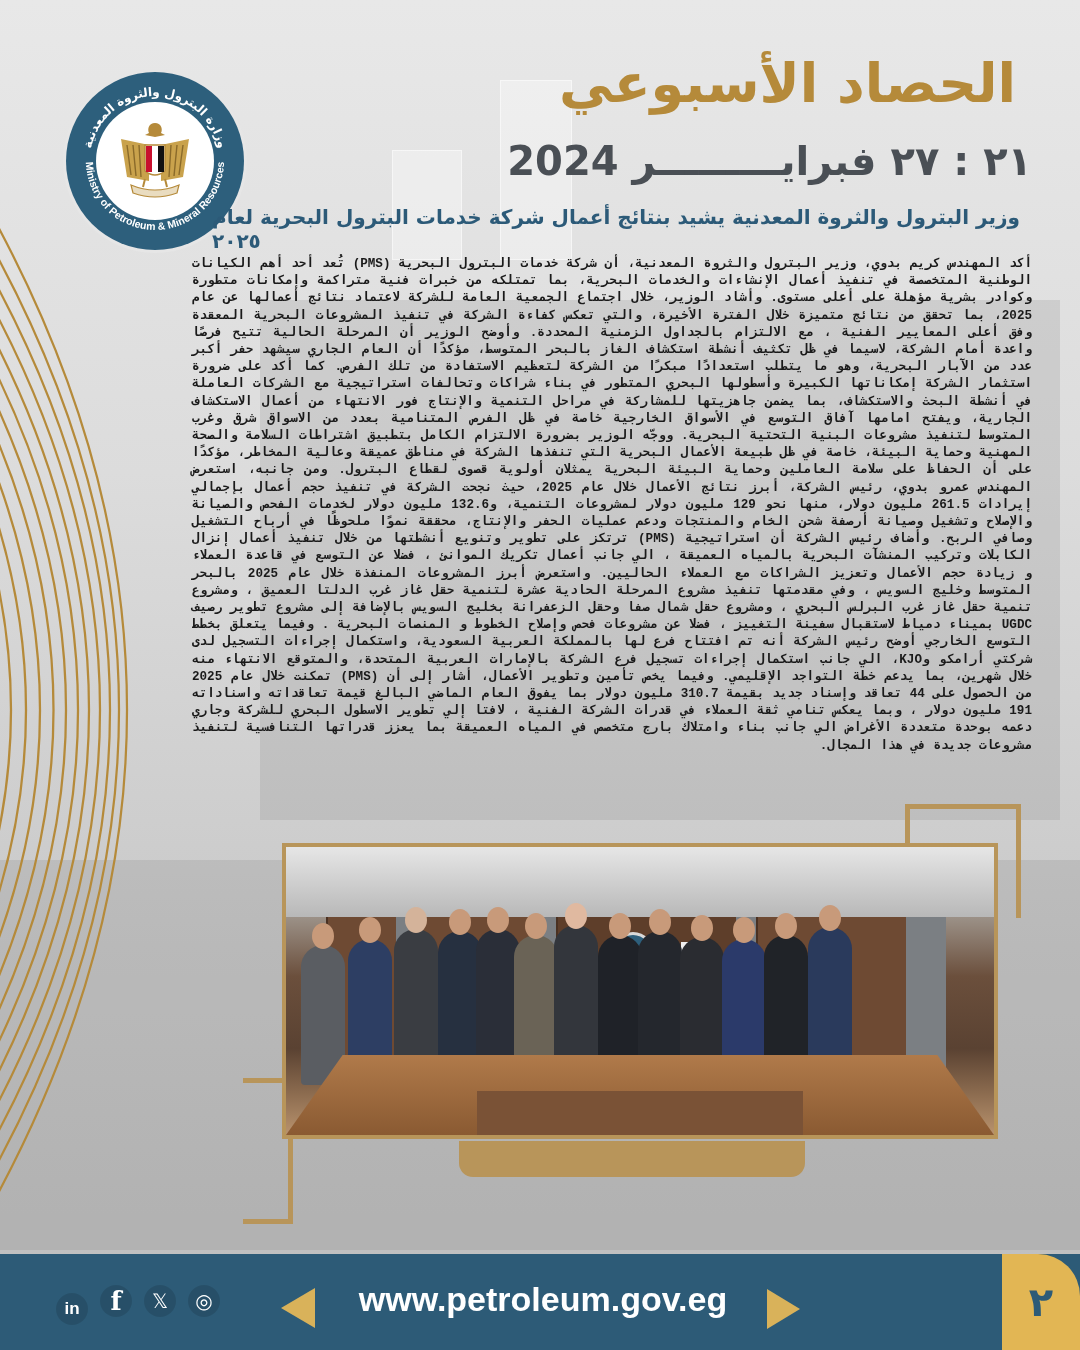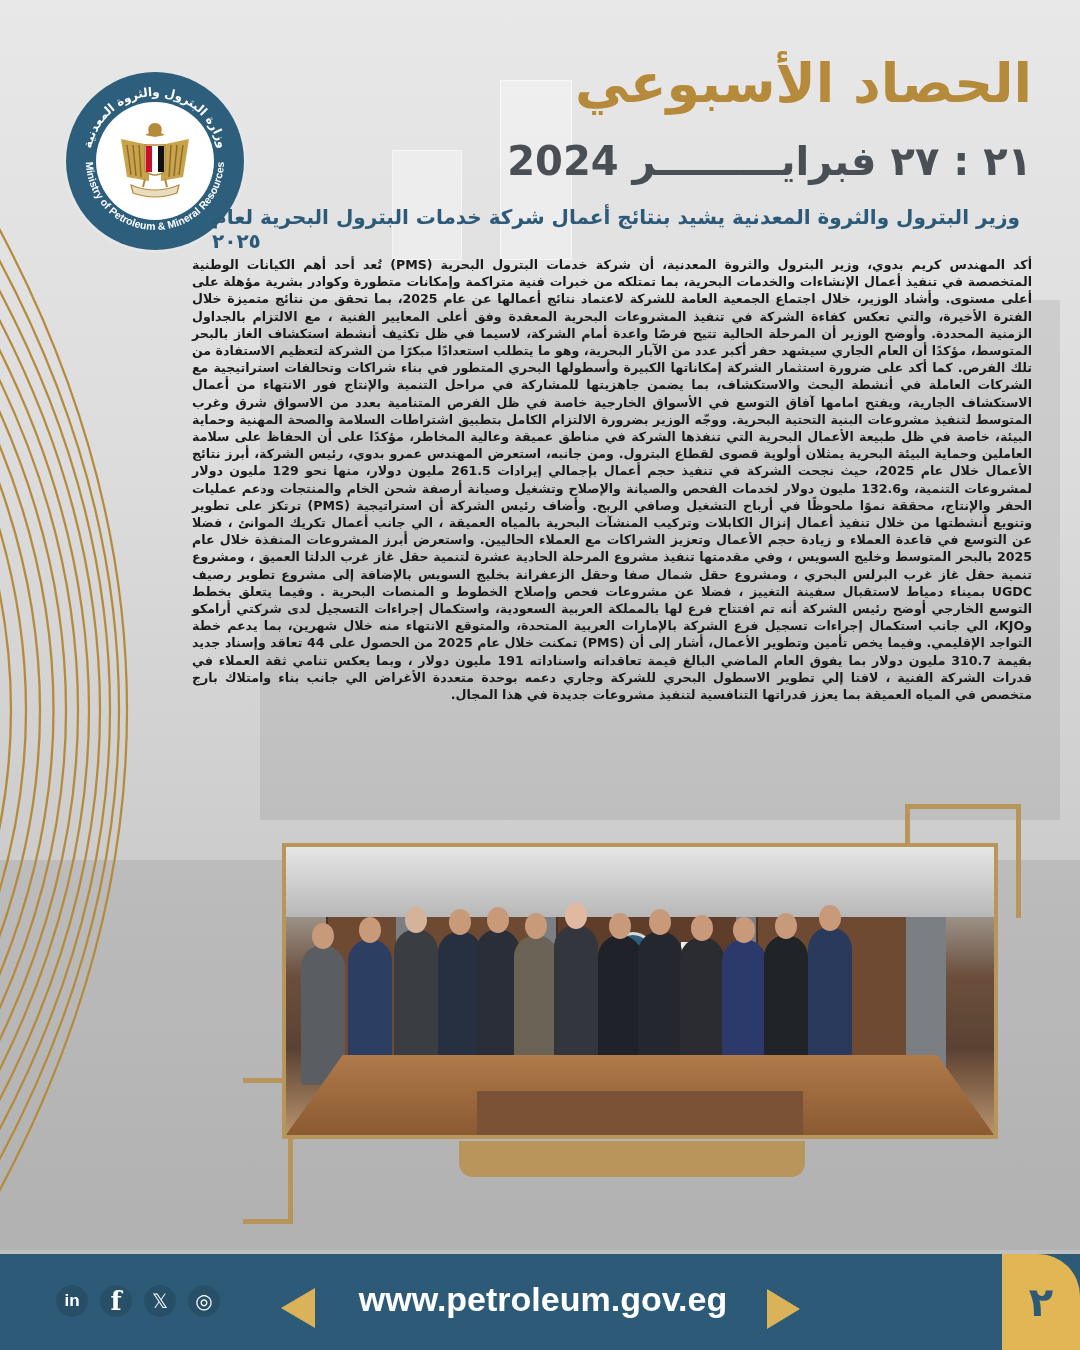--- a/index.html
+++ b/index.html
@@ -24,37 +24,37 @@
     box-shadow: 0 0 0 3px #e6e6e6;
   }
   .logo-inner {
     width: 118px; height: 118px; border-radius: 50%; background: #ffffff;
     display: flex; align-items: center; justify-content: center;
   }
   .logo svg.ring { position: absolute; left: 0; top: 0; }
 
   
   .title {
-    position: absolute; right: 48px; top: 52px;
+    position: absolute; right: 64px; top: 52px;
     font-family: "DejaVu Sans", sans-serif; font-weight: bold;
     font-size: 54px; color: #b58a3a; direction: rtl; letter-spacing: 0;
   }
   .date {
     position: absolute; right: 48px; top: 138px;
     font-weight: bold; font-size: 40px; color: #4a4f55; direction: rtl;
   }
   .headline {
     position: absolute; right: 48px; top: 205px; width: 820px;
     direction: rtl; text-align: left; color: #2c5a78;
     font-weight: bold; font-size: 20px; line-height: 24px;
   }
   .body-text {
     position: absolute; right: 48px; top: 256px; width: 840px;
     direction: rtl; text-align: justify; color: #1a1a1a;
-    font-size: 12.6px; line-height: 17.2px; font-weight: bold;
+    font-size: 12.6px; line-height: 17.2px; font-weight: bold; font-family: Liberation Mono, monospace;
   }
 
   
   .frame { position: absolute; border: 5px solid #b8955a; }
   .photo {
     position: absolute; left: 282px; top: 843px; width: 716px; height: 296px;
     border: 4px solid #b8955a; overflow: hidden;
     background: linear-gradient(180deg, #cfcfcf 0%, #9a8f85 25%, #6b4f3c 45%, #5a4232 70%, #8a6a4e 85%, #b9936e 100%);
   }
   .ceiling { position: absolute; left: 0; top: 0; width: 100%; height: 70px; background: linear-gradient(180deg,#e6e6e6,#b8b8b8); }
@@ -226,21 +226,21 @@
   <div class="person" style="left:522px;height:158px;background:#2a3a5c;"></div>
   <div class="head" style="left:533px;bottom:204px;"></div>
 
   <div class="table"></div>
   <div class="table-inner"></div>
 </div>
 <div class="photo-tab"></div>
 
 <div class="footer"></div>
 <div class="social">
-  <div class="soc" style="font-size:17px;">in</div>
+  <div class="soc" style="font-size:17px;margin-top:8px;">in</div>
   <div class="soc" style="font-size:26px;font-family:'DejaVu Serif',serif;">f</div>
   <div class="soc" style="font-size:20px;font-weight:normal;">𝕏</div>
   <div class="soc" style="font-size:20px;font-weight:normal;">◎</div>
 </div>
 <div class="tri-left"></div>
 <a class="url">www.petroleum.gov.eg</a>
 <div class="tri-right"></div>
 <div class="page-tab">٢</div>
 
 </body></html>

